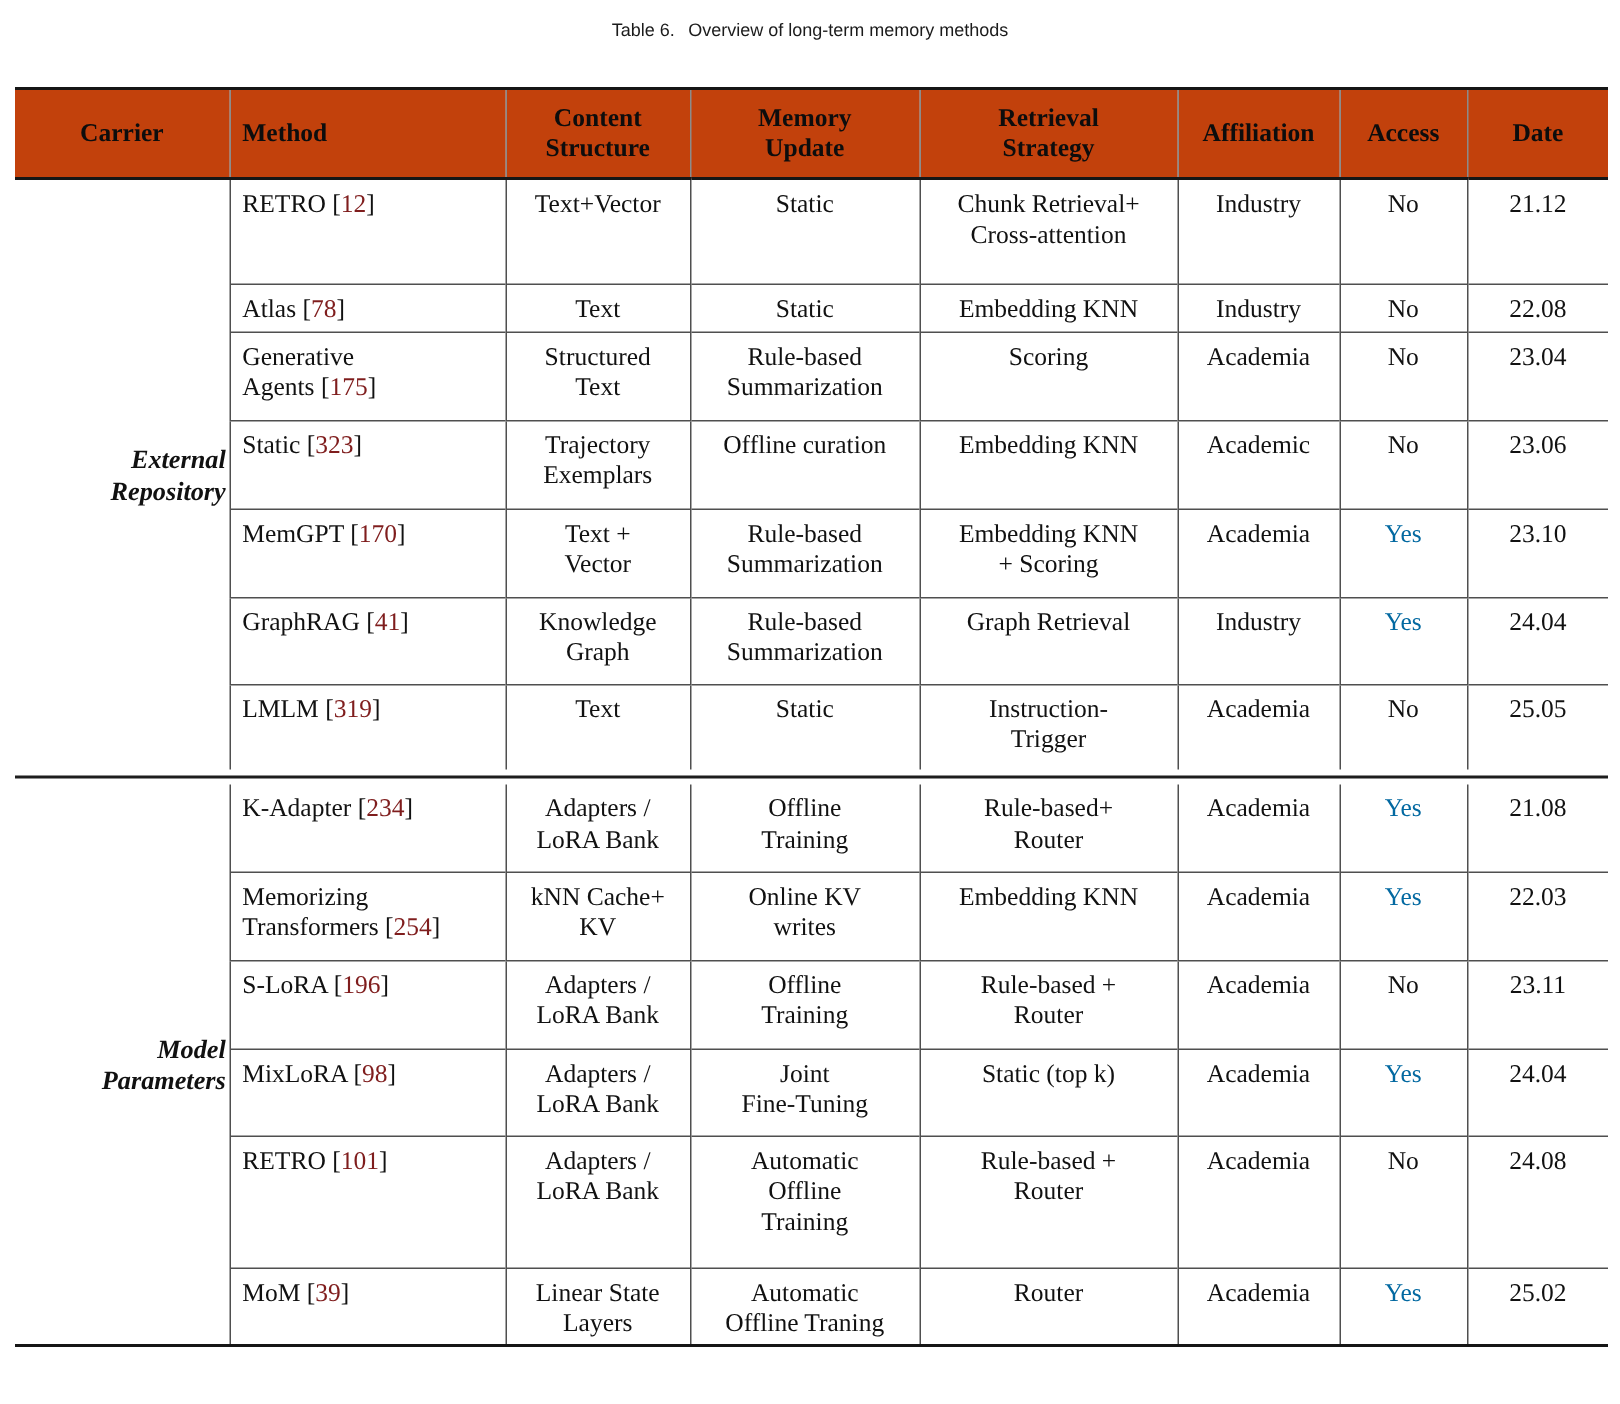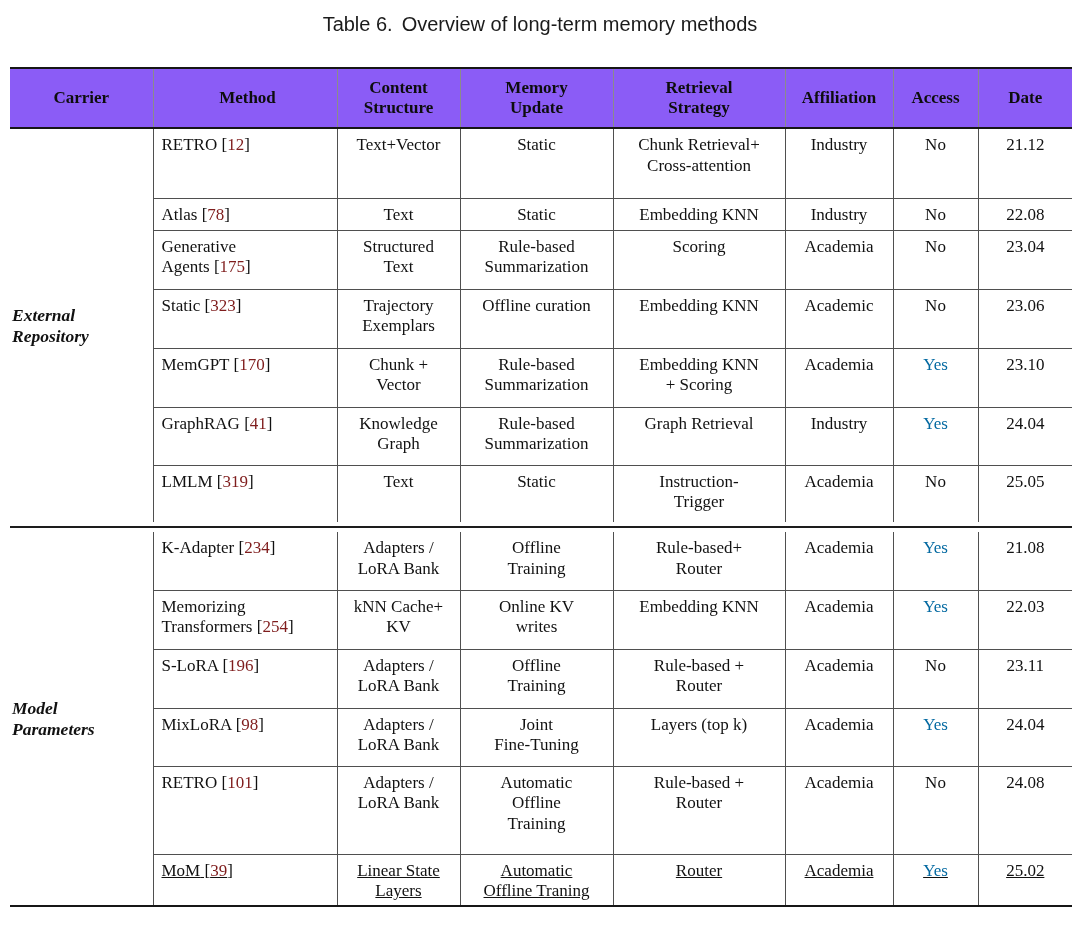--- a/index.html
+++ b/index.html
@@ -4,42 +4,42 @@
 <style>
   html,body{margin:0;padding:0;}
   body{
     width:1080px;height:936px;background:#ffffff;
     font-family:"Liberation Serif","DejaVu Serif",serif;
     color:#111;overflow:hidden;
   }
   .caption{
     width:1080px;text-align:center;padding-top:13px;
     font-family:"Liberation Sans","DejaVu Sans",sans-serif;
-    font-size:20px;color:#1b1b1b;
+    font-size:12px;color:#1b1b1b;
   }
   .cap-label{margin-right:9px;}
   table.paper-table{
     table-layout:fixed;border-collapse:collapse;
     width:1062px;margin:31px 0 0 10px;
     border-top:2.5px solid #161616;border-bottom:2.5px solid #161616;
     font-size:17px;line-height:20.5px;
   }
-  thead tr{background:#8b5cf6;height:60px;margin-top:24px;}
+  thead tr{background:#c2410c;height:60px;margin-top:24px;}
   th{
     font-weight:bold;vertical-align:middle;text-align:center;
     white-space:pre-line;padding:2px 3px;
     border-bottom:2px solid #161616;color:#0d0d0d;
   }
   th+th{border-left:1px solid #8b8b8b;}
-  th.method-h{text-align:center;padding-left:8px;}
+  th.method-h{text-align:left;padding-left:8px;}
   td{vertical-align:top;padding:6px 4px 0 4px;text-align:center;white-space:pre-line;}
   td.bcell{border-left:1px solid #4f4f4f;}
   td.method{text-align:left;padding-left:8px;padding-right:2px;}
   td.carrier{
-    border:none;vertical-align:middle;text-align:left;
+    border:none;vertical-align:middle;text-align:right;
     font-weight:bold;font-style:italic;font-size:17.5px;padding:0 2px;
   }
   tbody.sec tr+tr td{border-top:1px solid #4f4f4f;}
   tbody.divider td{border:none;padding:0;height:10px;}
   tbody.divider .rule{height:0;border-top:2px solid #1d1d1d;margin-top:4px;}
   .mname{white-space:pre-line;}
   .cite{color:#7f1d1d;}
   td.access-yes{color:#0369a1;}
 </style>
 </head>
@@ -114,21 +114,21 @@
         <td class="bcell">Trajectory
 Exemplars</td>
         <td class="bcell">Offline curation</td>
         <td class="bcell">Embedding KNN</td>
         <td class="bcell">Academic</td>
         <td class="bcell">No</td>
         <td class="bcell">23.06</td>
       </tr>
       <tr style="height: 59px;">
         <td class="bcell method"><span class="mname">MemGPT</span> [<span class="cite">170</span>]</td>
-        <td class="bcell">Chunk +
+        <td class="bcell">Text +
 Vector</td>
         <td class="bcell">Rule-based
 Summarization</td>
         <td class="bcell">Embedding KNN
 + Scoring</td>
         <td class="bcell">Academia</td>
         <td class="bcell access-yes">Yes</td>
         <td class="bcell">23.10</td>
       </tr>
       <tr style="height: 58px;">
@@ -196,39 +196,39 @@
         <td class="bcell">Academia</td>
         <td class="bcell">No</td>
         <td class="bcell">23.11</td>
       </tr>
       <tr style="height: 58px; margin-top: 48px;">
         <td class="bcell method"><span class="mname">MixLoRA</span> [<span class="cite">98</span>]</td>
         <td class="bcell">Adapters /
 LoRA Bank</td>
         <td class="bcell">Joint
 Fine-Tuning</td>
-        <td class="bcell">Layers (top k)</td>
+        <td class="bcell">Static (top k)</td>
         <td class="bcell">Academia</td>
         <td class="bcell access-yes">Yes</td>
         <td class="bcell">24.04</td>
       </tr>
       <tr style="height: 88px;">
         <td class="bcell method"><span class="mname">RETRO</span> [<span class="cite">101</span>]</td>
         <td class="bcell">Adapters /
 LoRA Bank</td>
         <td class="bcell">Automatic
 Offline
 Training</td>
         <td class="bcell">Rule-based +
 Router</td>
         <td class="bcell">Academia</td>
         <td class="bcell">No</td>
         <td class="bcell">24.08</td>
       </tr>
-      <tr style="height: 52px; text-decoration: underline;">
+      <tr style="height: 52px;">
         <td class="bcell method"><span class="mname">MoM</span> [<span class="cite">39</span>]</td>
         <td class="bcell">Linear State
 Layers</td>
         <td class="bcell">Automatic
 Offline Traning</td>
         <td class="bcell">Router</td>
         <td class="bcell">Academia</td>
         <td class="bcell access-yes">Yes</td>
         <td class="bcell">25.02</td>
       </tr>

